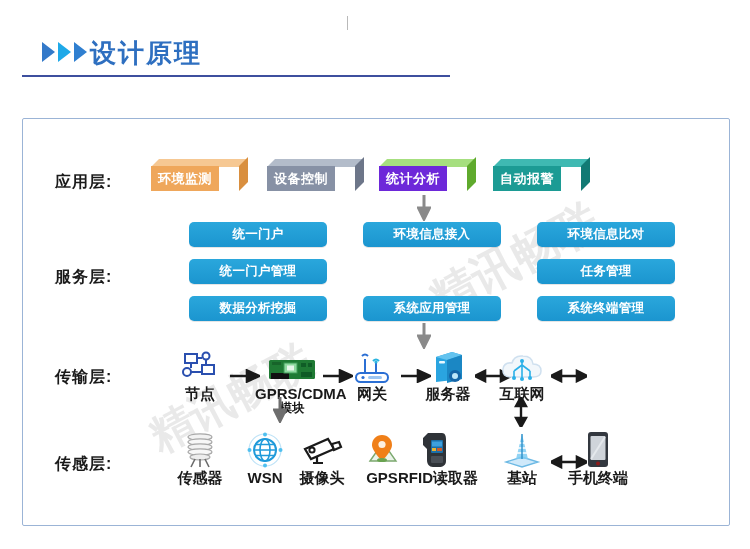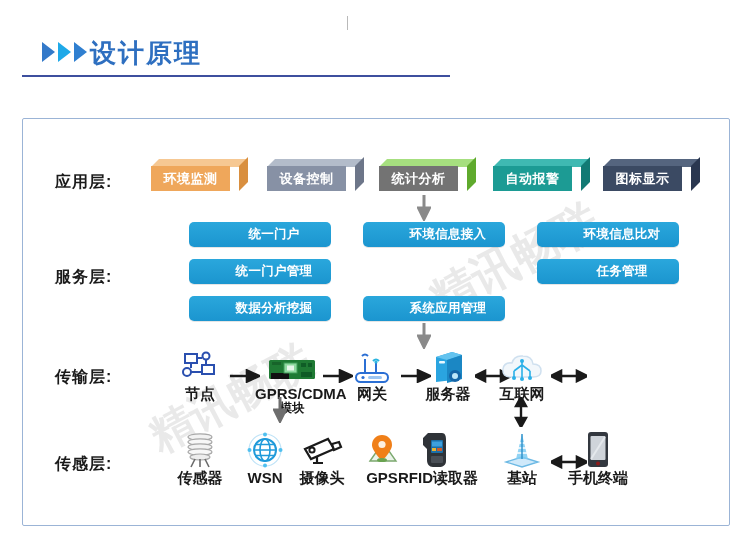--- a/index.html
+++ b/index.html
@@ -38,42 +38,41 @@
   #wm2{left:120px;top:250px;font-size:44px;}
 
   
   .layer-label{
     position:absolute;font-size:16px;font-weight:bold;color:#1a1a1a;letter-spacing:1px;
   }
 
   
   .box3d{position:absolute;width:88px;height:26px;}
   .box3d .front{
-    position:absolute;left:0;top:7px;width:79px;height:25px;
+    position:absolute;left:0;top:7px;width:68px;height:25px;
     display:flex;align-items:center;justify-content:center;
     font-size:13px;font-weight:bold;color:#fff;letter-spacing:0.5px;
     box-sizing:border-box;
   }
   .box3d .top{
     position:absolute;left:0;top:0;width:88px;height:8px;
     transform:skewX(-45deg);transform-origin:bottom left;
   }
   .box3d .side{
     position:absolute;left:88px;top:7px;width:9px;height:25px;
     transform:skewY(-45deg);transform-origin:top left;
   }
 
   
   .pill{
-    position:absolute;width:114px;height:25px;border-radius:5px;
+    position:absolute;width:138px;height:25px;border-radius:5px;
     background:linear-gradient(180deg,#2aa7dc 0%,#1b95cf 100%);
     display:flex;align-items:center;justify-content:center;
     font-size:12.5px;font-weight:bold;color:#ffffff;letter-spacing:0.3px;
     box-shadow:0 1px 0 rgba(0,0,0,0.10);
-    padding-left:28px;
   }
 
   
   .node{position:absolute;width:74px;text-align:center;}
   .node .ic{height:38px;display:flex;align-items:flex-end;justify-content:center;}
   .node .cap{font-size:15px;font-weight:bold;color:#1a1a1a;line-height:14px;margin-top:2px;white-space:nowrap;}
   .node .cap2{font-size:12.5px;font-weight:bold;color:#1a1a1a;line-height:14px;white-space:nowrap;}
 
   
   .harrow{position:absolute;width:30px;height:14px;}
@@ -109,46 +108,42 @@
     <div class="front" style="background: rgb(239, 167, 91);">环境监测</div>
   </div>
   <div class="box3d" style="left:244px;top:40px;">
     <div class="top" style="background: rgb(179, 188, 202);"></div>
     <div class="side" style="background: rgb(109, 118, 137);"></div>
     <div class="front" style="background: rgb(135, 145, 165);">设备控制</div>
   </div>
   <div class="box3d" style="left:356px;top:40px;">
     <div class="top" style="background: rgb(166, 223, 127);"></div>
     <div class="side" style="background: rgb(95, 170, 45);"></div>
-    <div class="front" style="background: #737373;">统计分析</div>
+    <div class="front" style="background: #6d28d9;">统计分析</div>
   </div>
   <div class="box3d" style="left:470px;top:40px;">
     <div class="top" style="background: rgb(63, 185, 178);"></div>
     <div class="side" style="background: rgb(18, 122, 116);"></div>
     <div class="front" style="background: rgb(28, 155, 148);">自动报警</div>
   </div>
-  <div class="box3d" style="left:580px;top:40px;">
-    <div class="top" style="background: rgb(85, 101, 127);"></div>
-    <div class="side" style="background: rgb(42, 55, 80);"></div>
-    <div class="front" style="background: rgb(59, 74, 99);">图标显示</div>
-  </div>
 
   <svg class="varrow" style="left:394px;top:76px;height:26px;" viewBox="0 0 14 26">
     <path d="M7 0 L7 15 M7 24 L1.5 13 L12.5 13 Z" stroke="#8a8a8a" stroke-width="3" fill="#8a8a8a"></path>
   </svg>
 
   <div class="pill" style="left:166px;top:103px;">统一门户</div>
   <div class="pill" style="left:166px;top:140px;">统一门户管理</div>
   <div class="pill" style="left:166px;top:177px;">数据分析挖掘</div>
 
   <div class="pill" style="left:340px;top:103px;">环境信息接入</div>
   <div class="pill" style="left:340px;top:177px;">系统应用管理</div>
 
   <div class="pill" style="left:514px;top:103px;">环境信息比对</div>
   <div class="pill" style="left:514px;top:140px;">任务管理</div>
+  <div class="pill" style="left:514px;top:177px;">系统终端管理</div>
 
   <svg class="varrow" style="left:394px;top:204px;height:26px;" viewBox="0 0 14 26">
     <path d="M7 0 L7 15 M7 24 L1.5 13 L12.5 13 Z" stroke="#8a8a8a" stroke-width="3" fill="#8a8a8a"></path>
   </svg>
 
   <div class="node" style="left:140px;top:228px;">
     <div class="ic">
       <svg width="36" height="34" viewBox="0 0 36 34">
         <rect x="3" y="3" width="12" height="9" fill="none" stroke="#2a4faf" stroke-width="2"></rect>
         <rect x="20" y="14" width="12" height="9" fill="none" stroke="#2a4faf" stroke-width="2"></rect>

